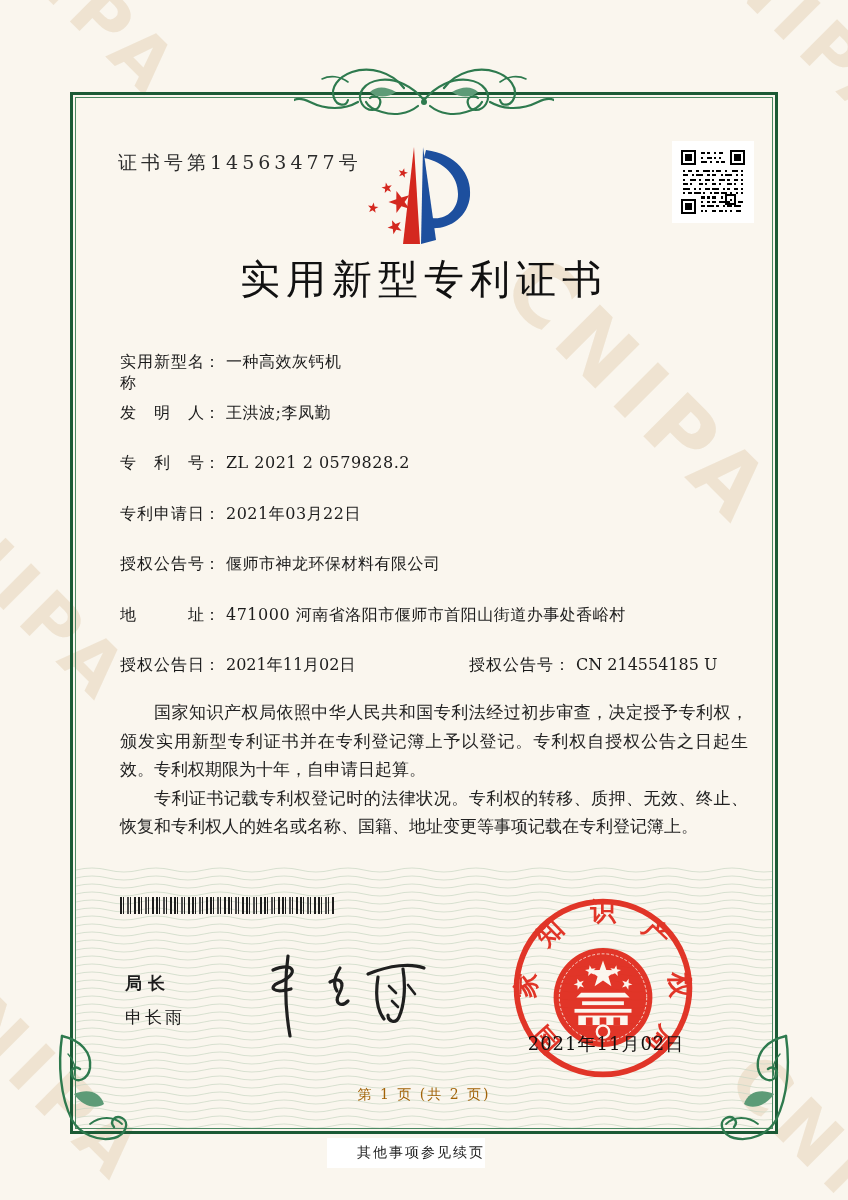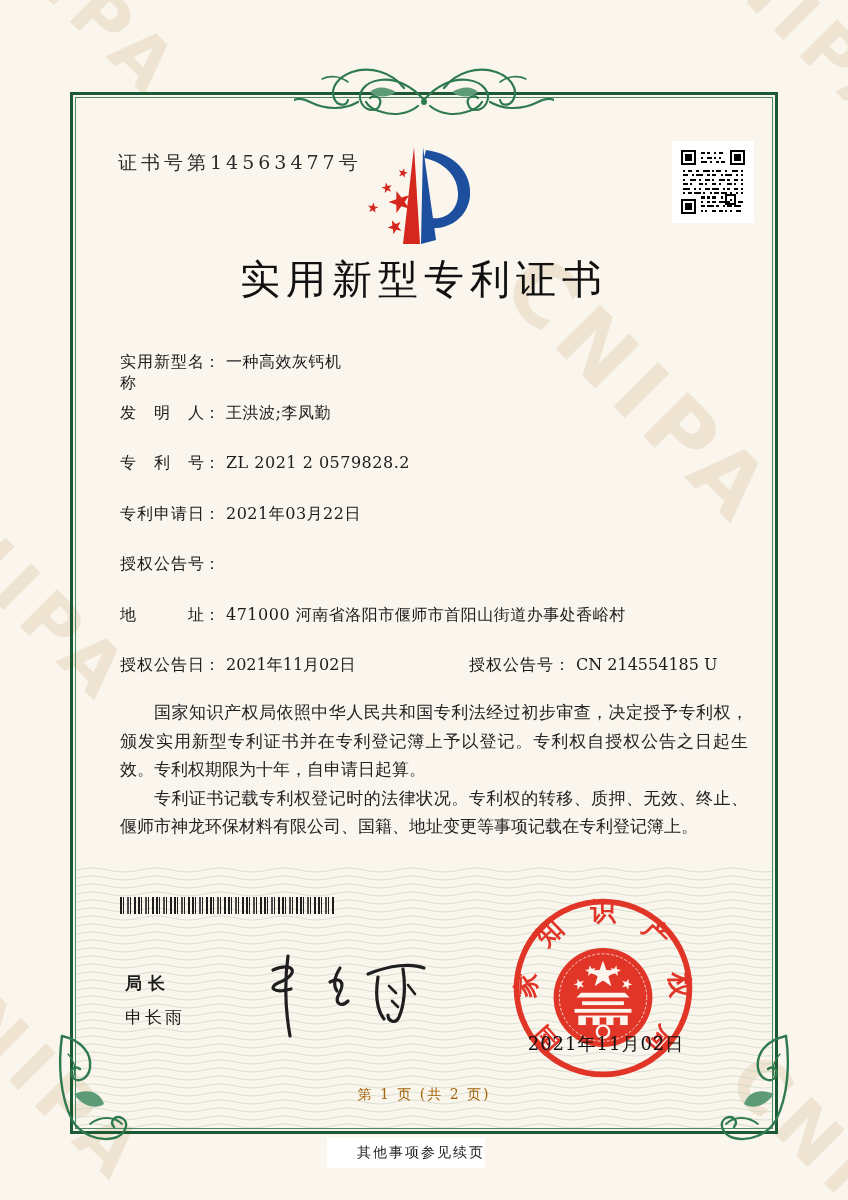--- a/index.html
+++ b/index.html
@@ -207,41 +207,42 @@
       <span class="f-value">ZL 2021 2 0579828.2</span>
   </div>
   <div class="field-row">
     <span class="f-label">专利申请日</span>
       <span class="f-colon">：</span>
       <span class="f-value">2021年03月22日</span>
   </div>
   <div class="field-row">
     <span class="f-label">授权公告号</span>
       <span class="f-colon">：</span>
+      <span class="f-value">偃师市神龙环保材料有限公司</span>
   </div>
   <div class="field-row">
     <span class="f-label">地址</span>
       <span class="f-colon">：</span>
       <span class="f-value">471000 河南省洛阳市偃师市首阳山街道办事处香峪村</span>
   </div>
   <div class="field-row">
     <span class="f-label">授权公告日</span>
       <span class="f-colon">：</span>
       <span>2021年11月02日</span>
     <span class="grant-right">
       <span class="f-label">授权公告号</span>
         <span class="f-colon">：</span>
         <span>CN 214554185 U</span>
     </span>
   </div>
 </div>
 
 <div class="abs body-text">
   <p>国家知识产权局依照中华人民共和国专利法经过初步审查，决定授予专利权，颁发实用新型专利证书并在专利登记簿上予以登记。专利权自授权公告之日起生效。专利权期限为十年，自申请日起算。</p>
-  <p>专利证书记载专利权登记时的法律状况。专利权的转移、质押、无效、终止、偃师市神龙环保材料有限公司、国籍、地址变更等事项记载在专利登记簿上。</p>
+  <p>专利证书记载专利权登记时的法律状况。专利权的转移、质押、无效、终止、恢复和专利权人的姓名或名称、国籍、地址变更等事项记载在专利登记簿上。</p>
 </div>
 
 <div class="abs barcode"></div>
 
 <div class="abs sig-title">局长</div>
 <div class="abs sig-name">申长雨</div>
 <svg class="abs sig-script" width="200" height="96" viewBox="0 0 200 96">
   <g fill="none" stroke="#1f1f1f" stroke-width="3.2" stroke-linecap="round" stroke-linejoin="round">
     <path d="M40,8 C37,30 37,60 42,88"></path>
     <path d="M25,22 C46,13 53,26 30,35 C21,39 24,46 43,41"></path>

